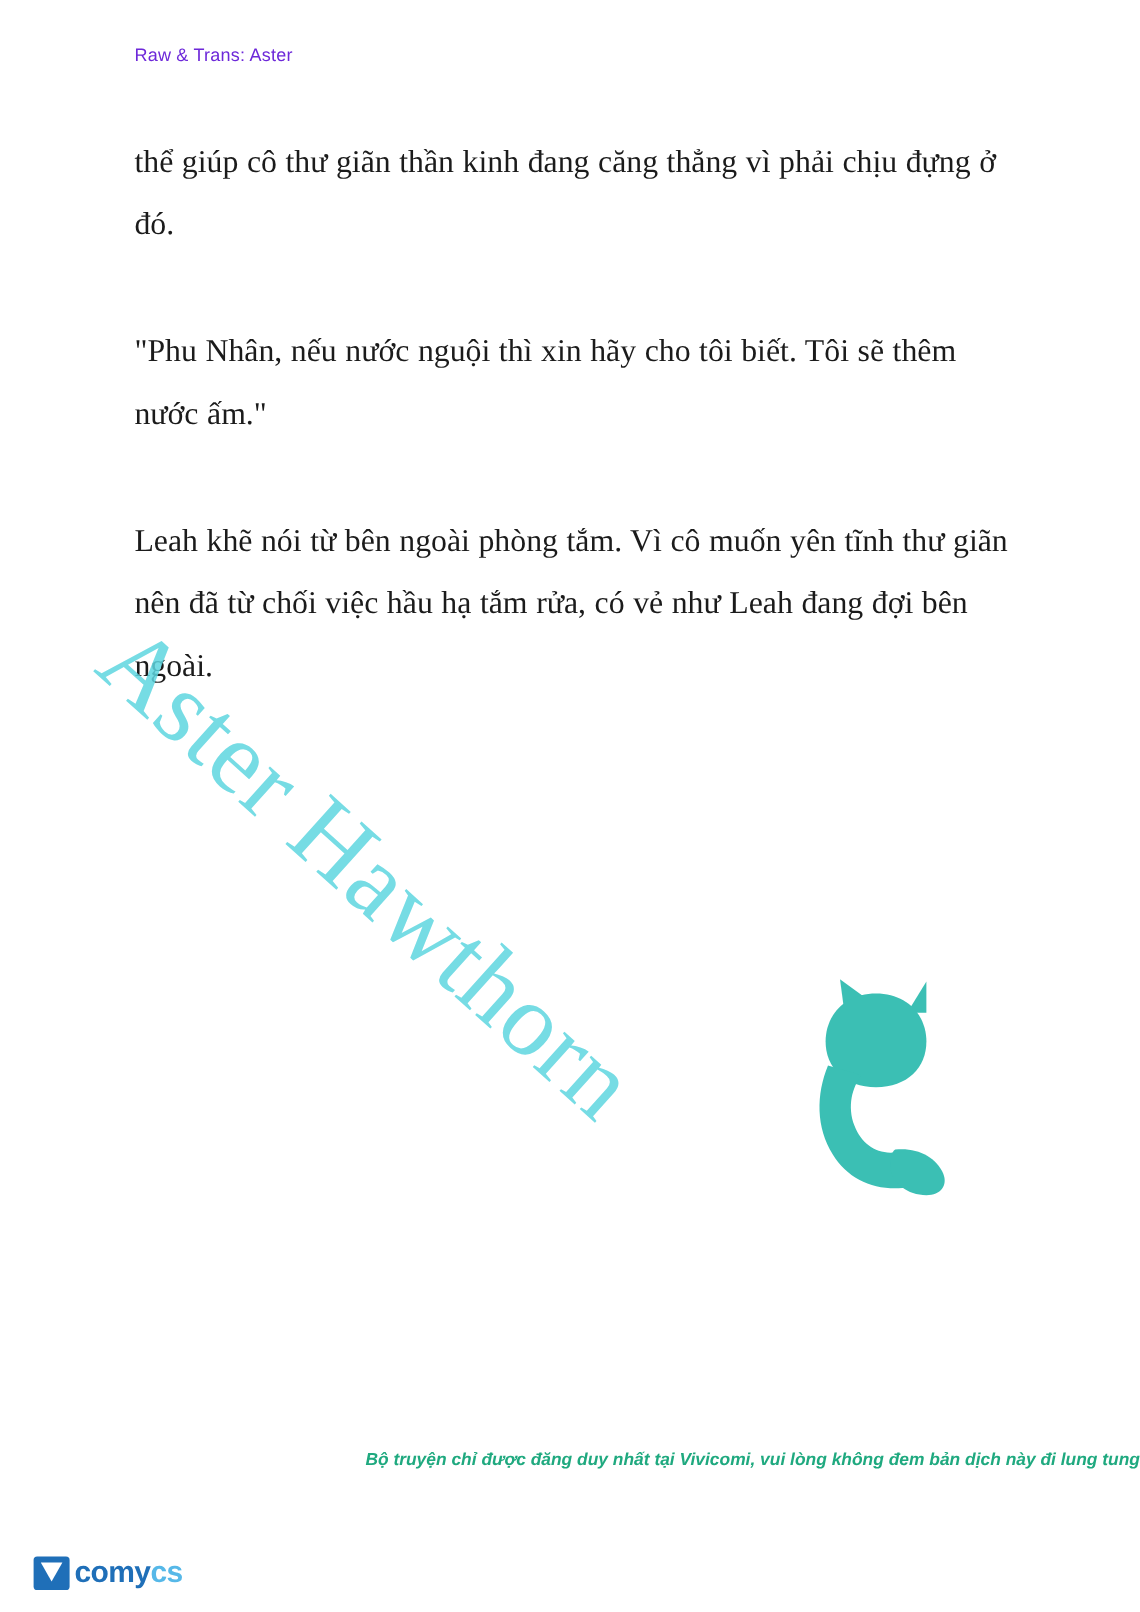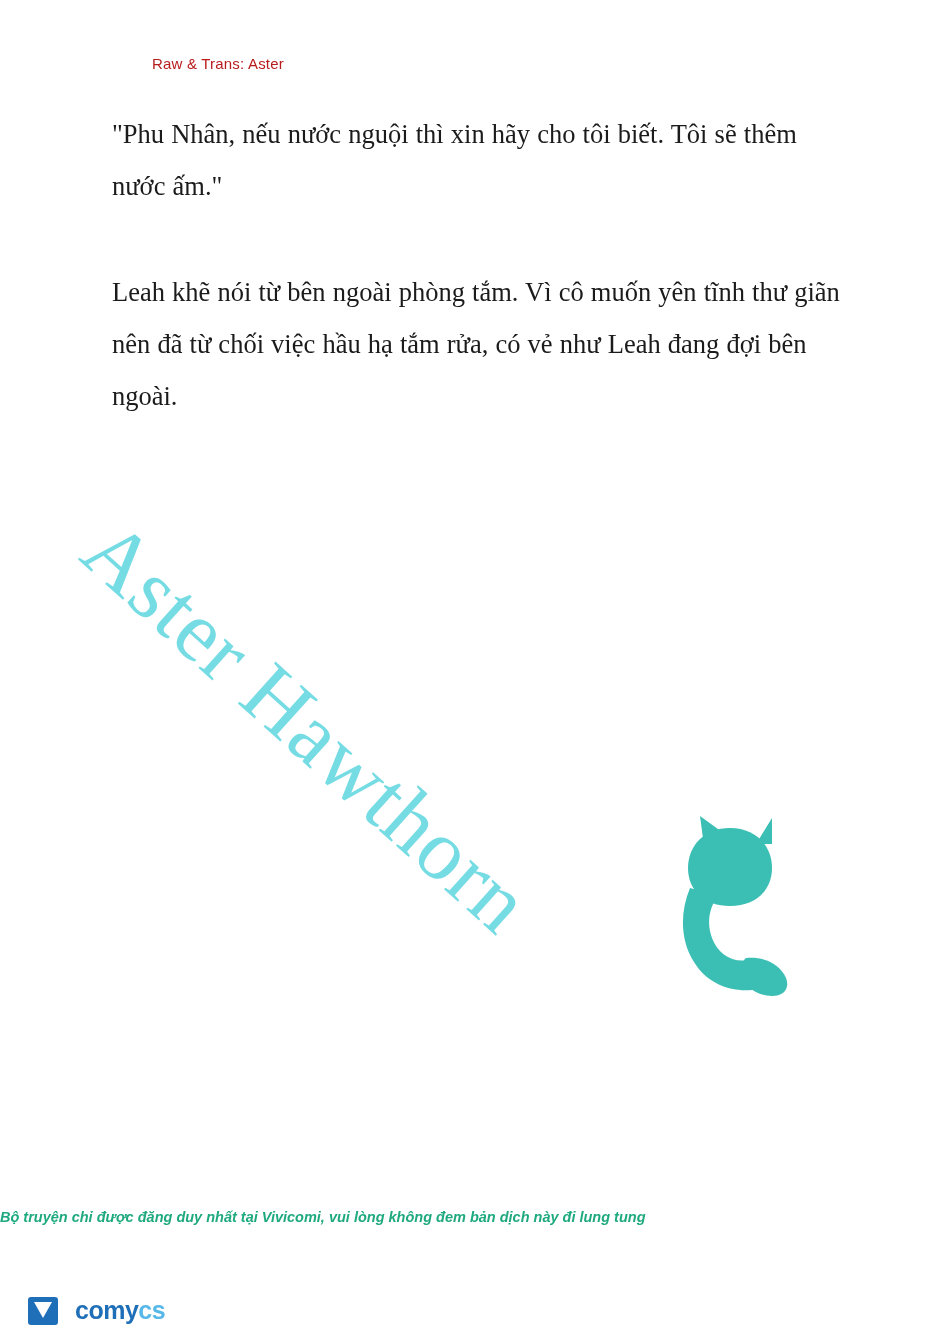--- a/index.html
+++ b/index.html
@@ -18,27 +18,26 @@
     position: relative;
     width: 950px;
     height: 1343px;
     box-sizing: border-box;
   }
 
   
   .credit {
     position: absolute;
     left: 112px;
-    top: 55px;
+    top: 38px;
     font-family: "Liberation Sans", sans-serif;
     font-size: 15px;
-    color: #b91c1c;
+    color: #6d28d9;
     letter-spacing: 0.2px;
     white-space: nowrap;
-    margin-left: 40px;
   }
 
   
   .content {
     position: absolute;
     left: 112px;
     top: 108px;
     width: 730px;
   }
   .para {
@@ -79,38 +78,38 @@
     left: 540px;
     top: 480px;
   }
 
   
   .footer {
     position: absolute;
     left: 0;
     right: 0;
     top: 1205px;
-    text-align: left;
+    text-align: right;
     font-family: "Liberation Sans", sans-serif;
     font-style: italic;
     font-weight: bold;
     font-size: 14.5px;
     color: #1fa97f;
     line-height: 25px;
   }
   .footer div { white-space: nowrap; }
 
   
   .logo {
     position: absolute;
     left: 28px;
     bottom: 18px;
     display: flex;
     align-items: center;
-    gap: 17px;
+    gap: 4px;
   }
   .logo-mark {
     width: 30px;
     height: 28px;
     background: #1f6fb8;
     border-radius: 3px;
     position: relative;
     display: inline-block;
   }
   .logo-mark::after {
@@ -134,20 +133,21 @@
   .logo-text .accent { color: #56b8e8; }
 </style>
 </head>
 <body>
 
 <div class="page">
 
   <div class="credit">Raw &amp; Trans: Aster</div>
 
   <div class="content">
+    <p class="para">thể giúp cô thư giãn thần kinh đang căng thẳng vì phải chịu đựng ở đó.</p>
     <p class="para">"Phu Nhân, nếu nước nguội thì xin hãy cho tôi biết. Tôi sẽ thêm nước ấm."</p>
     <p class="para">Leah khẽ nói từ bên ngoài phòng tắm. Vì cô muốn yên tĩnh thư giãn nên đã từ chối việc hầu hạ tắm rửa, có vẻ như Leah đang đợi bên ngoài.</p>
   </div>
 
   <div class="watermark">
     <div class="watermark-text">Aster Hawthorn</div>
     <div class="watermark-cat">
       <svg width="140" height="190" viewBox="0 0 140 190" xmlns="http://www.w3.org/2000/svg">
         <g fill="#3bbfb4">
           <path d="M44 36 L40 6 L62 22 Z"></path>

